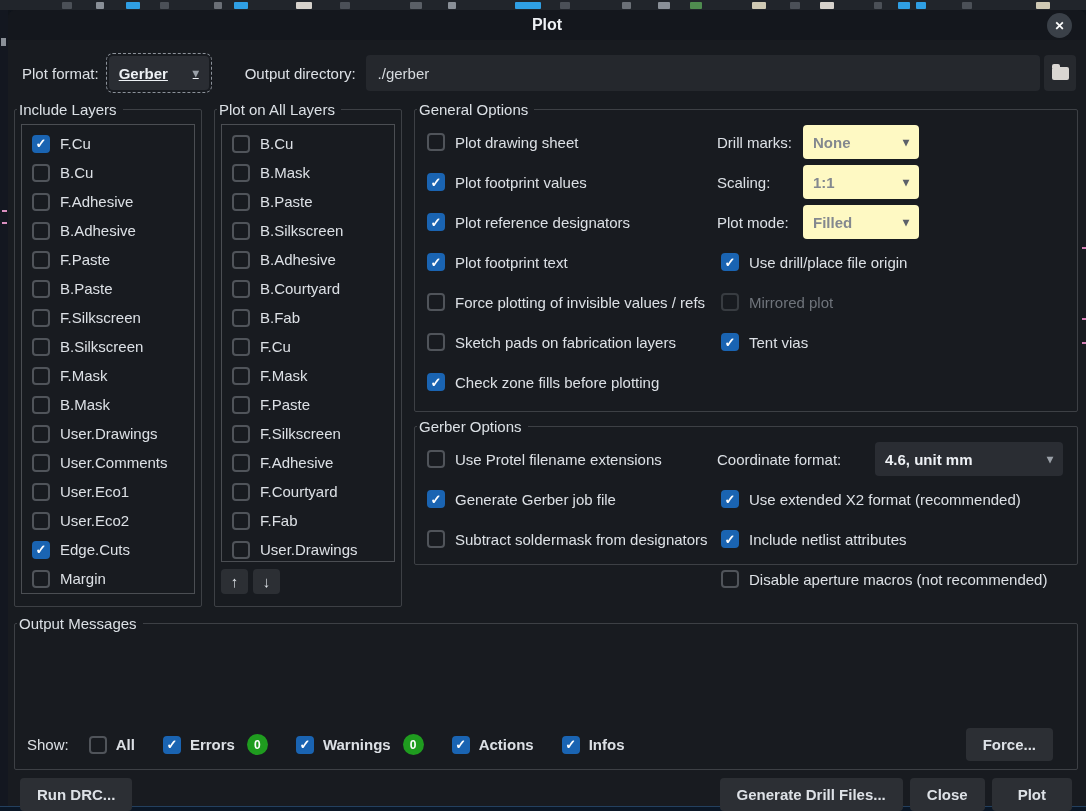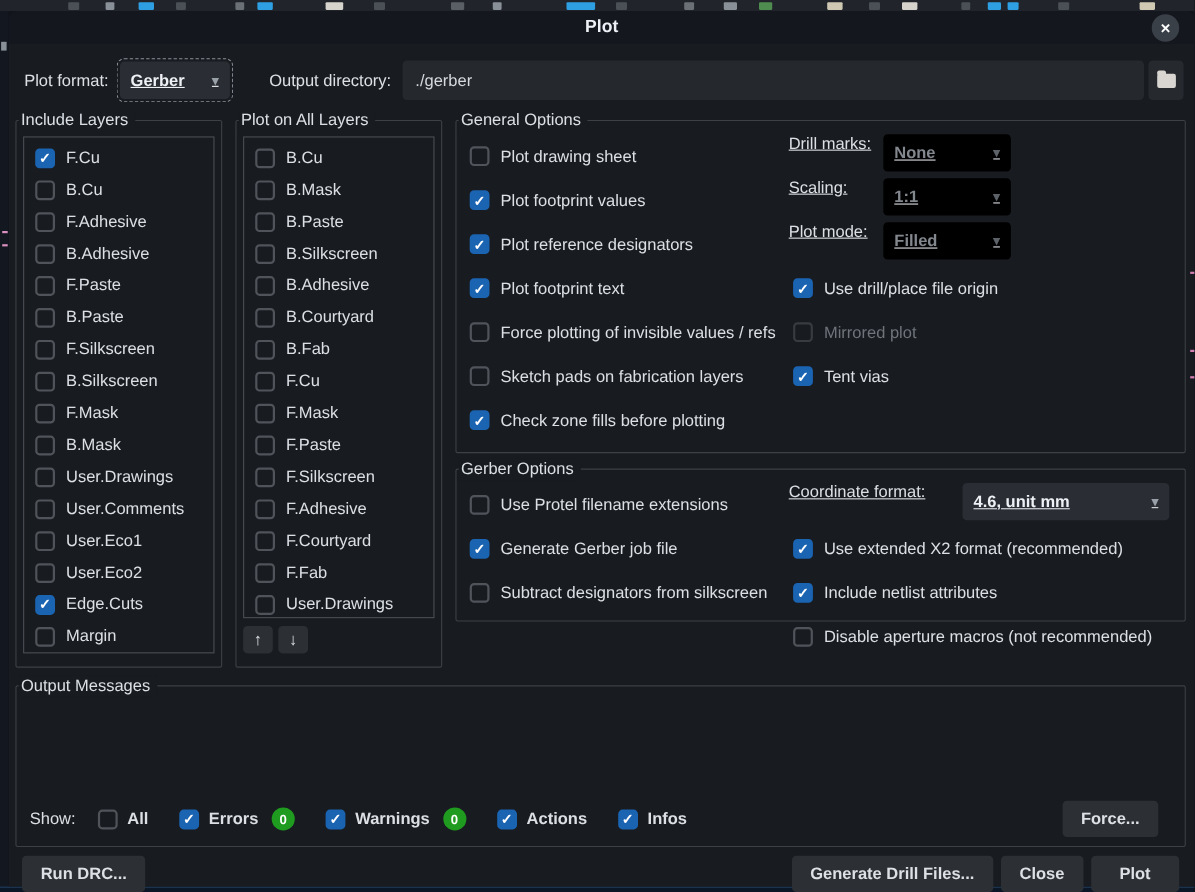--- a/index.html
+++ b/index.html
@@ -27,21 +27,21 @@
   .close-btn { position:absolute; right:14px; top:3px; width:25px; height:25px; border-radius:50%;
     background:#3a4048; color:#fff; font-size:12px; font-weight:700;
     display:flex; align-items:center; justify-content:center; cursor:pointer; }
 
   
   .format-row { display:flex; align-items:center; margin:13px 10px 0 6px; height:40px; flex:none; }
   .fr-label { margin:0 10px 0 8px; }
   .dd { display:inline-flex; align-items:center; justify-content:space-between;
     background:#2a2d33; border-radius:4px; height:34px; padding:0 10px; font-weight:700; color:#eef1f5; }
   .dd .arrow { color:#9aa0a8; font-size:12px; margin-left:10px; }
-  .dd.disabled { background:#000000; color:#83888f; }
+  .dd.disabled { background:#fef9c3; color:#83888f; }
   .dd.disabled .arrow { color:#5d6269; }
   .dd-gerber { width:100px; outline:1px dashed #8b9199; outline-offset:2px; margin-right:30px;text-decoration:underline; }
   .dir-input { flex:1; height:36px; background:#25282d; border:none; border-radius:4px;
     color:#d6dade; font-size:15px; padding:0 12px; font-family:"Liberation Sans",sans-serif; }
   .folder-btn { width:32px; height:36px; margin-left:4px; background:#26292e; border-radius:4px;
     display:flex; align-items:center; justify-content:center; cursor:pointer; flex:none; }
 
   
   .groupbox { position:relative; border:1px solid #3d4045; border-radius:2px; }
   .gb-title { position:absolute; top:-10px; left:2px; background:#181b20; padding:0 6px 0 2px;
@@ -65,21 +65,21 @@
   .mini-btn { width:27px; height:25px; background:#2c2f34; border-radius:4px; color:#dde1e6;
     display:flex; align-items:center; justify-content:center; font-size:15px; cursor:pointer; }
 
   .right-col { flex:1; display:flex; flex-direction:column; gap:14px; }
   .gb-general { height:303px; padding:12px 14px 4px 12px; }
   .gb-gerber { height:139px; padding:12px 14px 4px 12px; }
   .two-col { display:flex; height:100%; }
   .col-left { flex:1; }
   .col-right { width:346px; flex:none; }
   .opt-row { height:40px; display:flex; align-items:center; }
-  .dd-row { height:40px; display:flex; align-items:flex-start;text-decoration:underline; }
+  .dd-row { height:40px; display:flex; align-items:center; }
   .dd-row .dd-label { width:86px; flex:none; }
   .dd-small { width:116px; }
   .coord-row .dd { width:188px; margin-left:auto; }
 
   
   .gb-output { margin:16px 8px 0 6px; height:147px; padding:10px 24px 8px 12px;
     display:flex; flex-direction:column; flex:none; }
   .msg-area { flex:1; }
   .show-row { display:flex; align-items:center; gap:28px; height:33px; }
   .show-label { font-weight:400; margin-right:-8px; }
@@ -531,21 +531,21 @@
                 <span class="cb checked">
                   <span class="tick">✓</span>
                 </span>
                 <span class="lbl">Generate Gerber job file</span>
               </div>
 
               <div class="opt-row item" style="padding:0">
                 <span class="cb">
                   
                 </span>
-                <span class="lbl">Subtract designators from silkscreen</span>
+                <span class="lbl">Subtract soldermask from designators</span>
               </div>
             </div>
           <div class="col-right">
             <div class="dd-row coord-row">
               <span>Coordinate format:</span>
               <span class="dd">
                 <span>4.6, unit mm</span>
                 <span class="arrow">▾</span>
               </span>
             </div>

